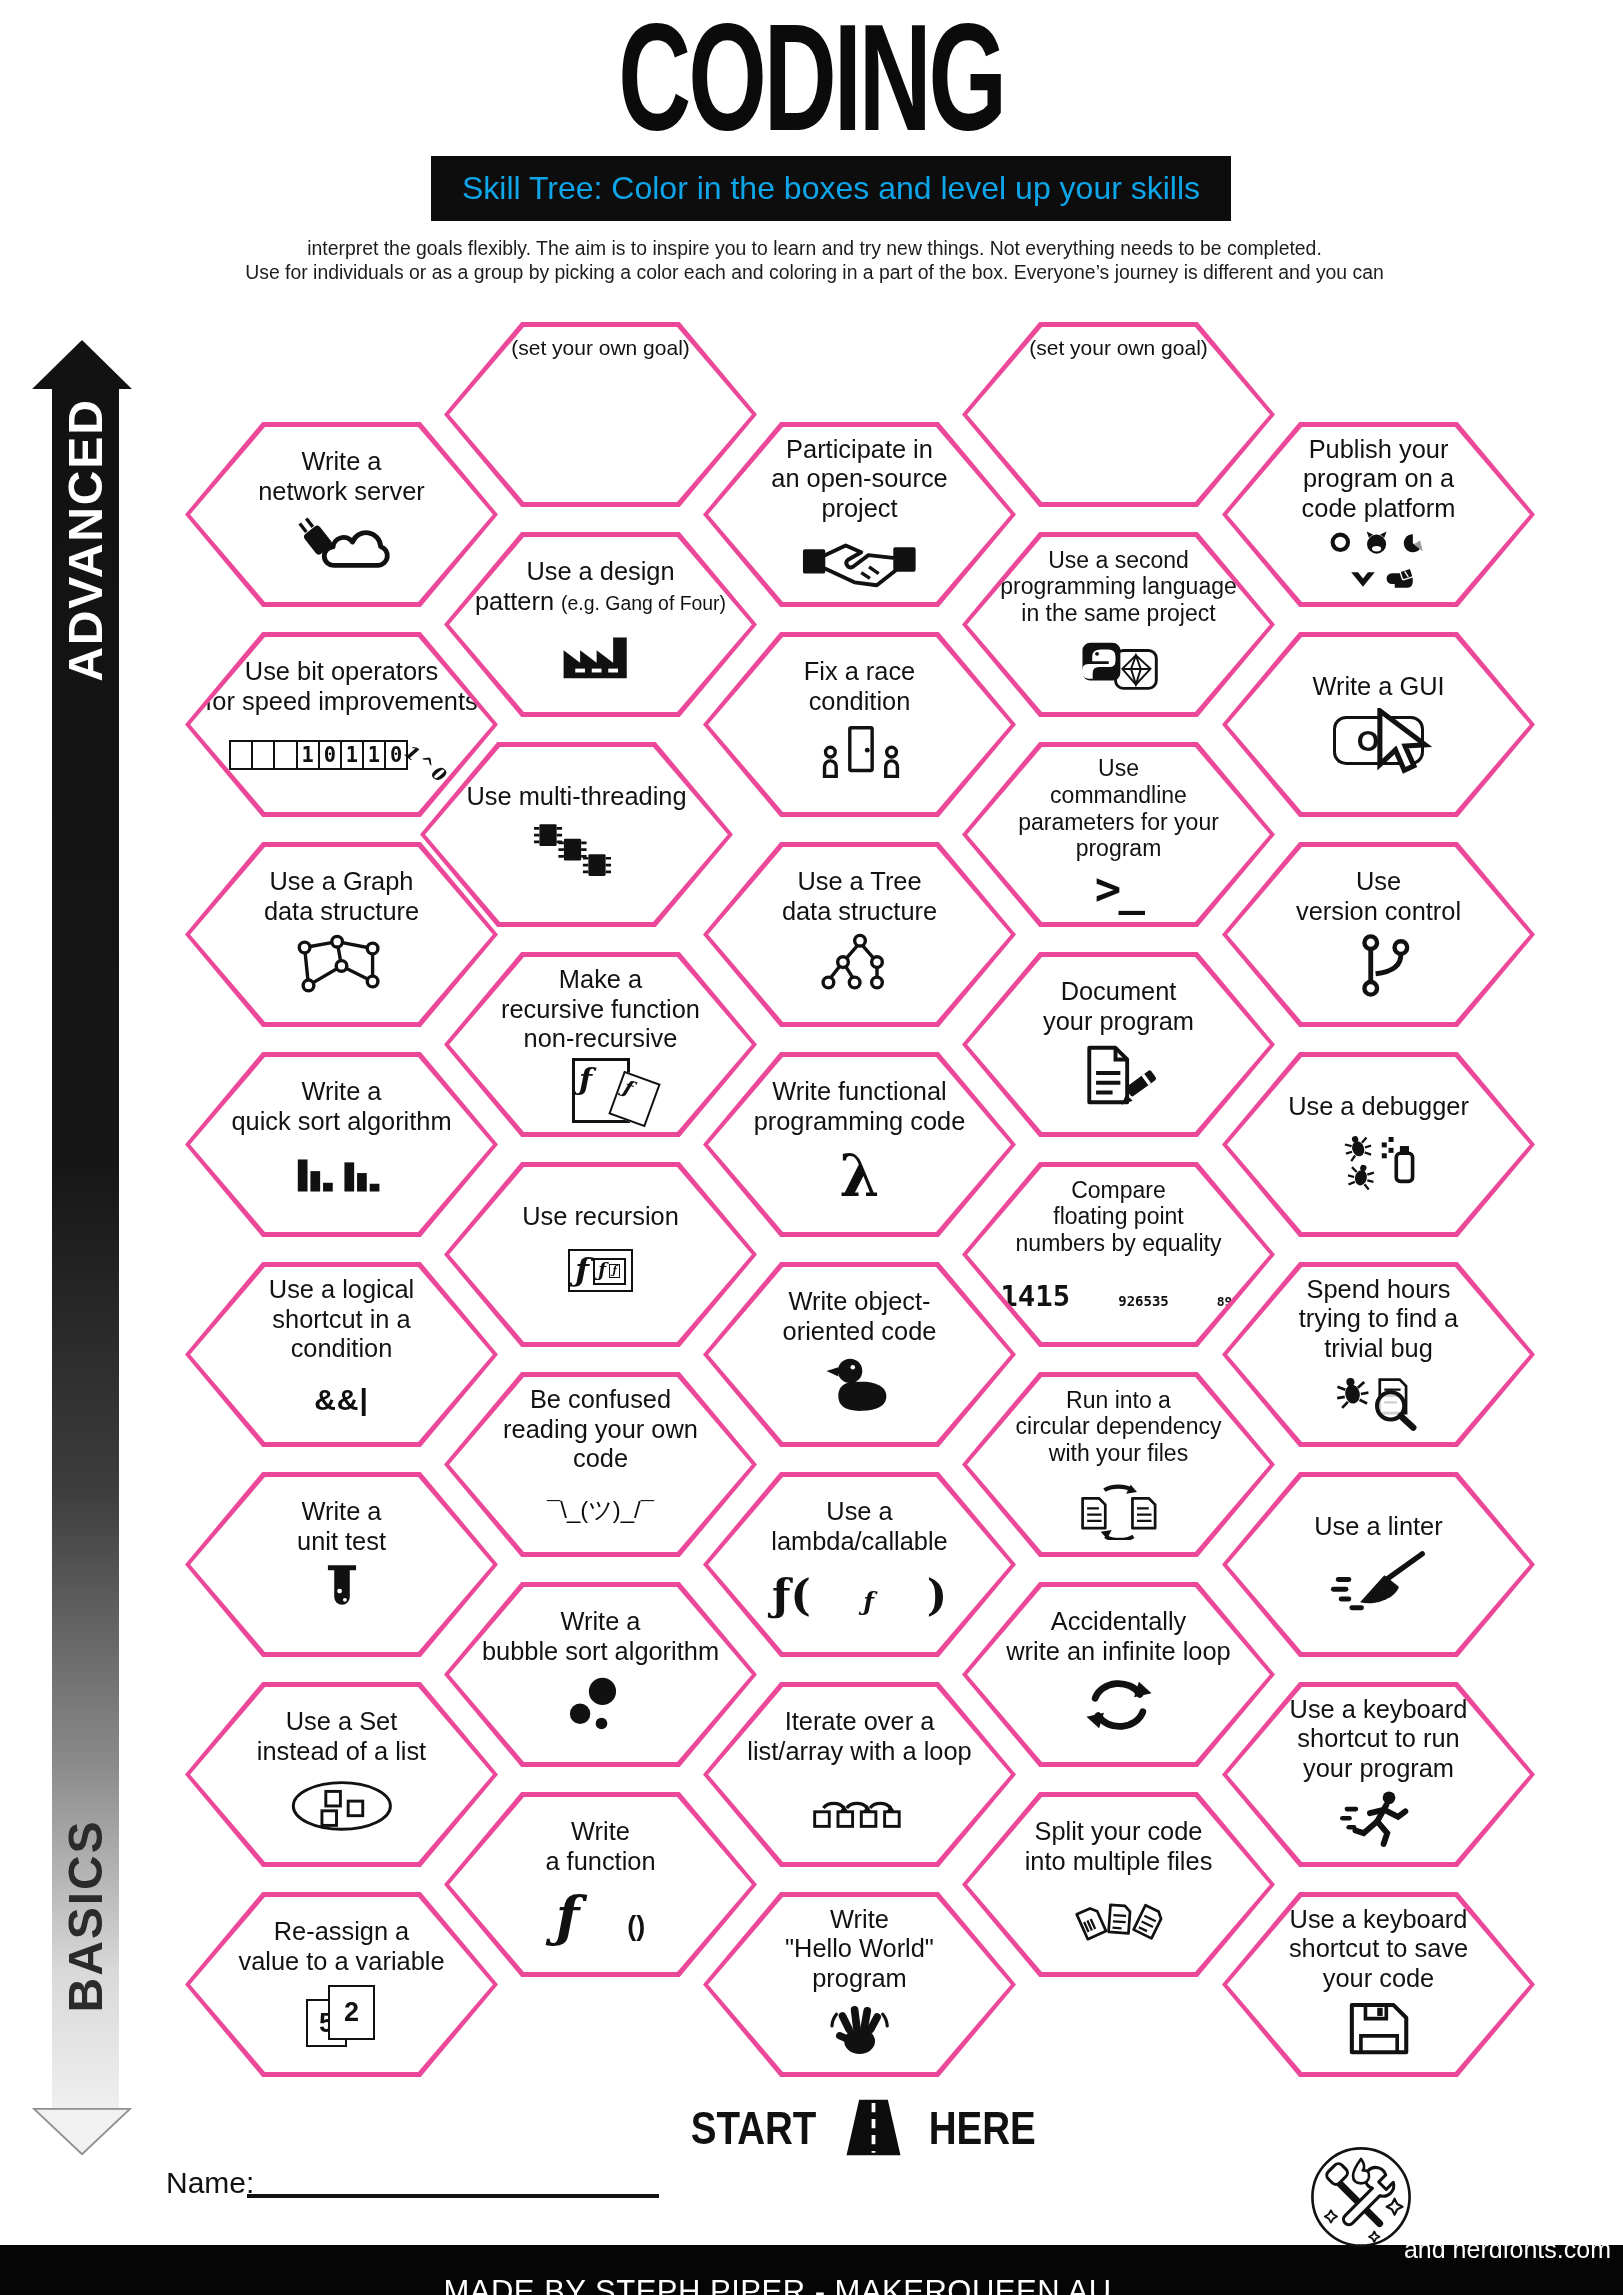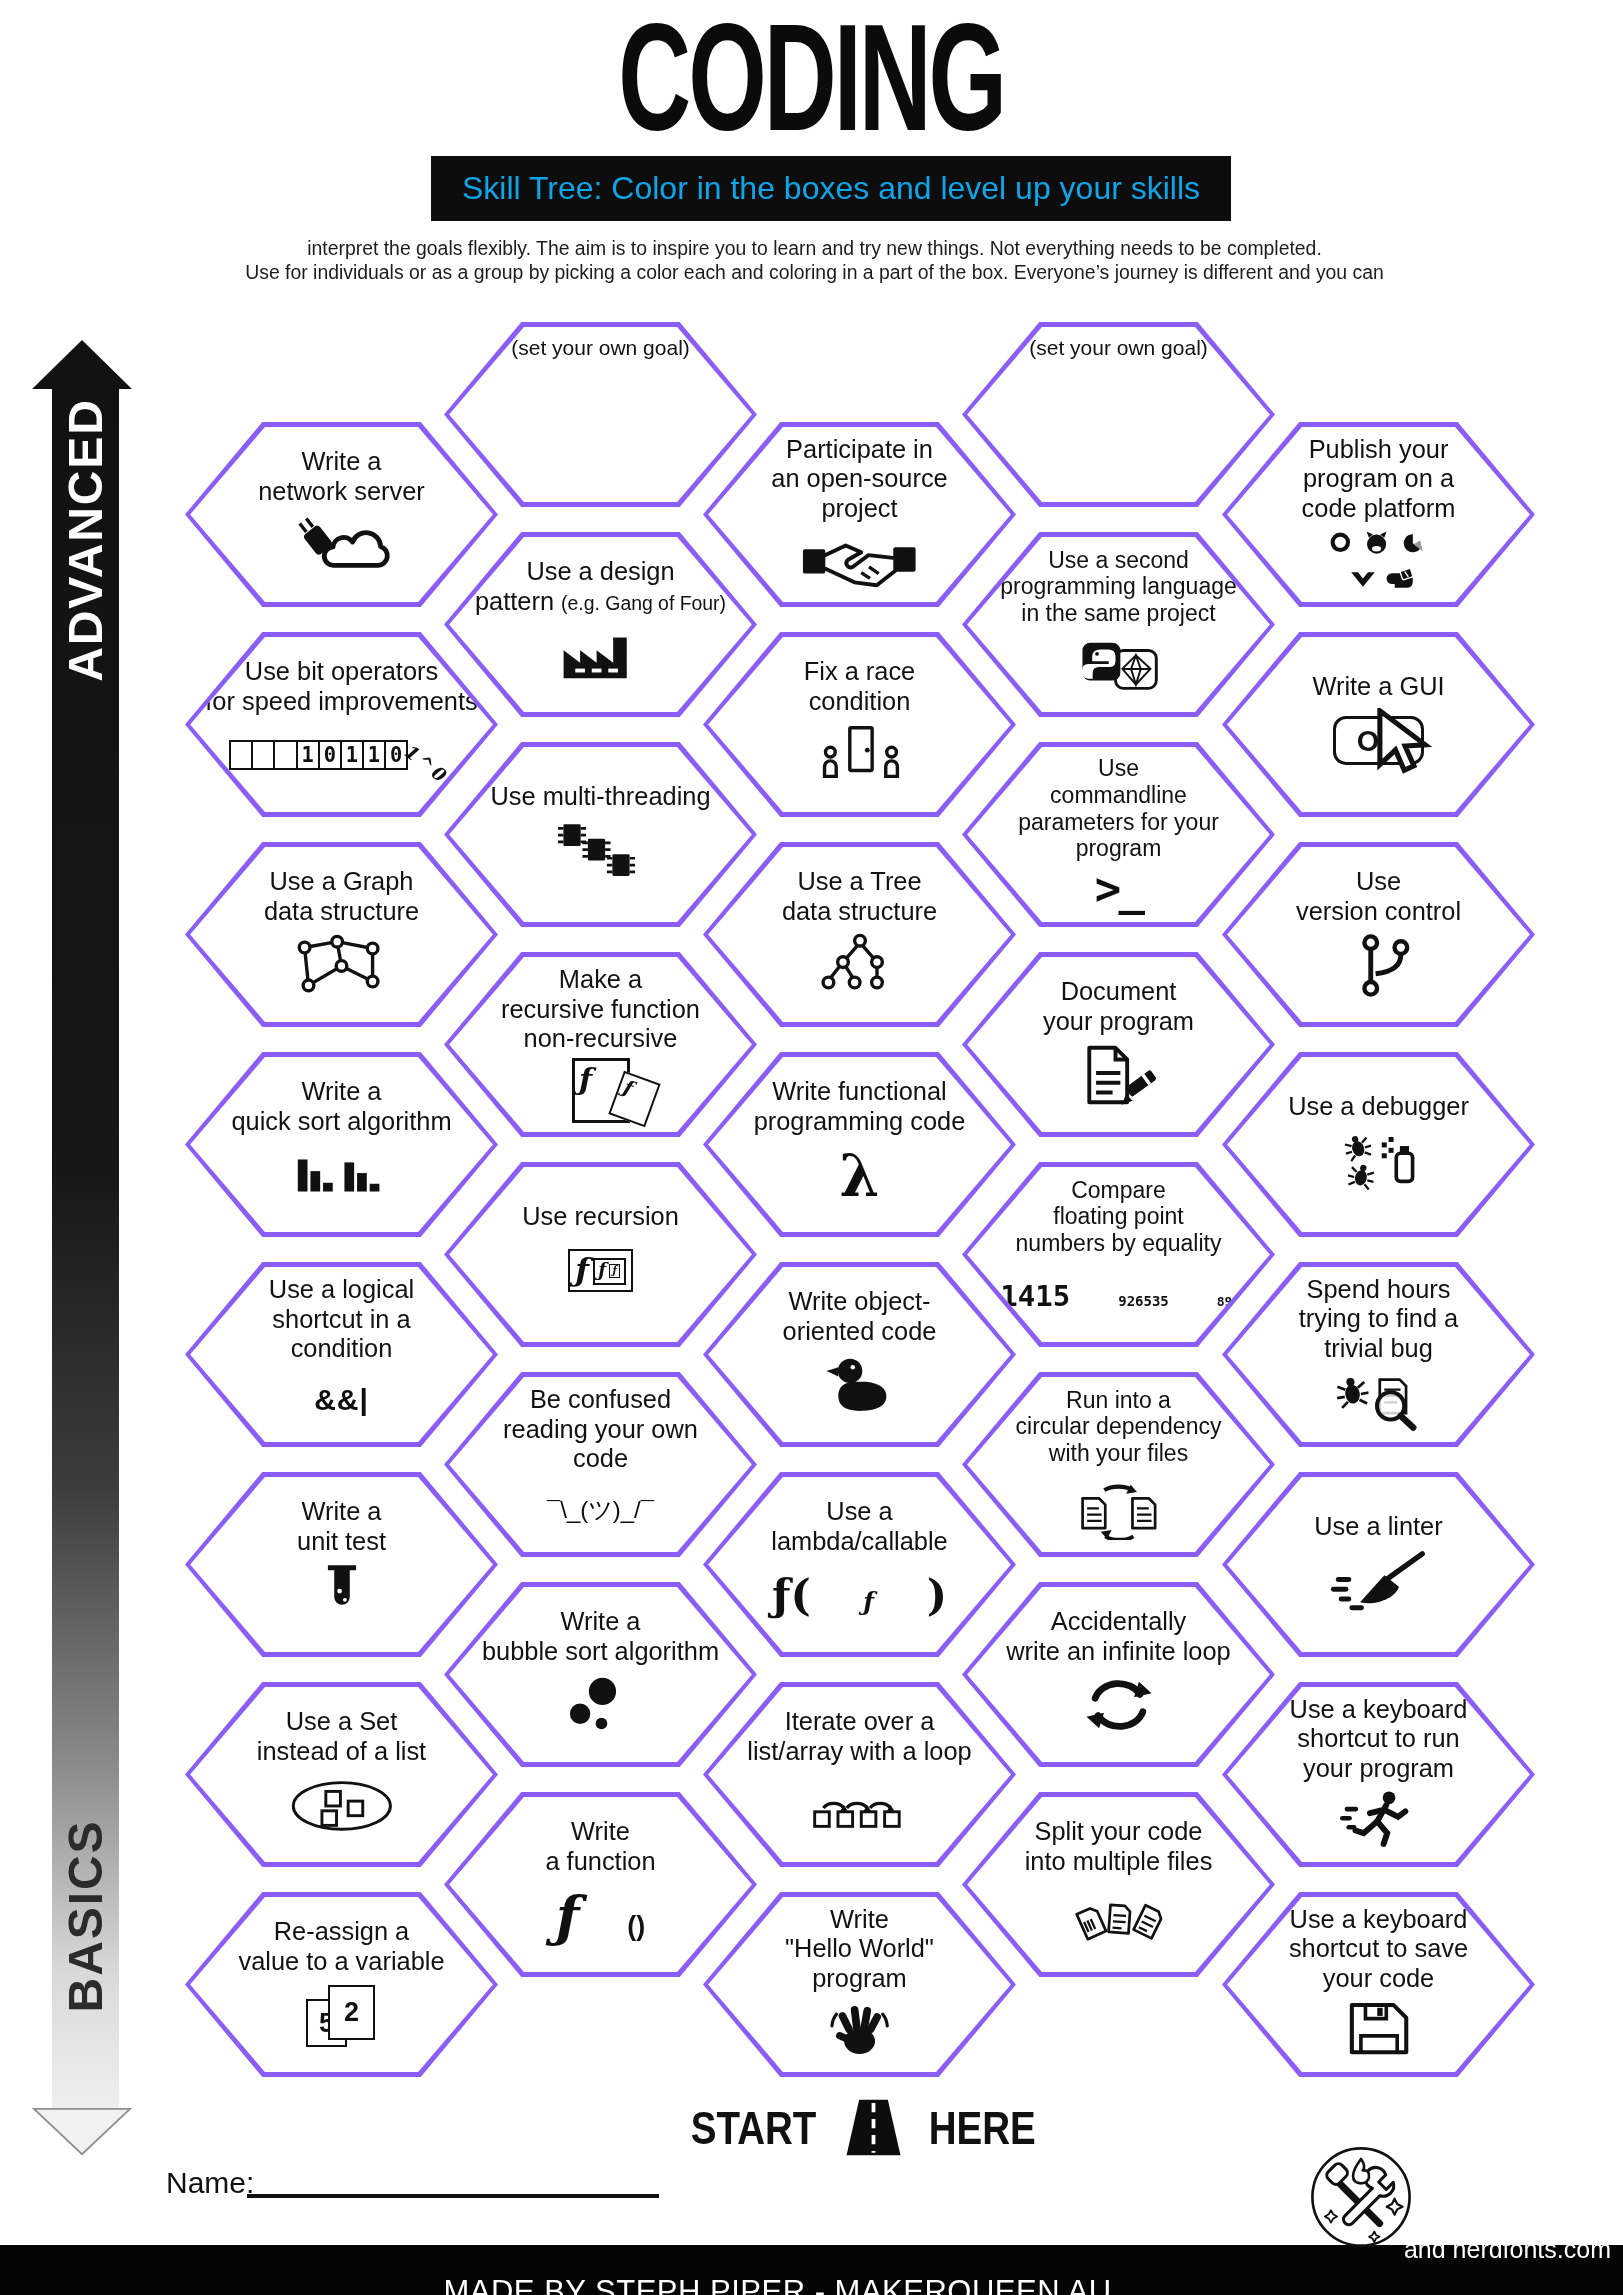--- a/index.html
+++ b/index.html
@@ -18,21 +18,21 @@
   
   .arr-head-top{position:absolute;left:32px;top:340px;width:100px;height:49px;}
   .arr-shaft{position:absolute;left:52px;top:388px;width:67px;height:1722px;
              background:linear-gradient(180deg,#121212 0%,#161616 45%,#3d3d3d 64%,#8b8b8b 80%,#d9d9d9 92%,#efefef 100%);}
   .arr-head-bot{position:absolute;left:32px;top:2108px;width:100px;height:48px;}
   .axis-label{position:absolute;white-space:nowrap;font-weight:700;letter-spacing:1.9px;}
   .axis-top{top:540px;left:85px;transform:translate(-50%,-50%) rotate(-90deg);font-size:48px;color:#fff;}
   .axis-bot{top:1916px;left:85px;transform:translate(-50%,-50%) rotate(-90deg);font-size:48px;color:#2b2b2b;}
 
   
-  .hex{position:absolute;width:313px;height:185px;background:#8b5cf6;
+  .hex{position:absolute;width:313px;height:185px;background:#ec4899;
        clip-path:polygon(0% 50%,24.7% 0%,75.3% 0%,100% 50%,75.3% 100%,24.7% 100%);}
   .hex-in{position:absolute;inset:5.1px;background:#fff;
        clip-path:polygon(0% 50%,24.7% 0%,75.3% 0%,100% 50%,75.3% 100%,24.7% 100%);
        display:flex;flex-direction:column;align-items:center;justify-content:center;gap:2.8px;padding:8.3px 14px;box-sizing:border-box;}
   .hex-in.goal{justify-content:flex-start;padding-top:9.3px;}
   .hl{text-align:center;max-width:298px;}
   .hline{font-size:25.4px;line-height:1.16;color:#121212;}
   .hl.small .hline{font-size:23px;}
   .goal .hline{font-size:21px;}
   .sufx{font-size:19.4px;}
@@ -275,21 +275,21 @@
               <path d="M28 118 V60 l34 26 V60 l34 26 V60 l34 26 V34 h28 v84 z" fill="#111"></path>
               <g fill="#fff">
                 <rect x="52" y="98" width="20" height="8"></rect>
                 <rect x="86" y="98" width="20" height="8"></rect>
                 <rect x="120" y="98" width="20" height="8"></rect>
               </g>
             </svg>
           </div>
         </div>
       </div>
-      <div class="hex" style="left: 444px; top: 742px;">
+      <div class="hex" style="left: 420px; top: 742px;">
         <div class="hex-in">
           <div class="hl">
             <div class="hline">Use multi-threading</div>
           </div>
           <div class="hi">
             <svg viewBox="0 0 230 150">
               <rect x="34" y="16" width="38" height="48" rx="3" fill="#111"></rect>
               <path d="M22 25 h12 M22 40 h12 M22 55 h12 M72 25 h12 M72 40 h12 M72 55 h12" stroke="#111" stroke-width="6"></path>
               <rect x="88" y="48" width="38" height="48" rx="3" fill="#111"></rect>
               <path d="M76 57 h12 M76 72 h12 M76 87 h12 M126 57 h12 M126 72 h12 M126 87 h12" stroke="#111" stroke-width="6"></path>

